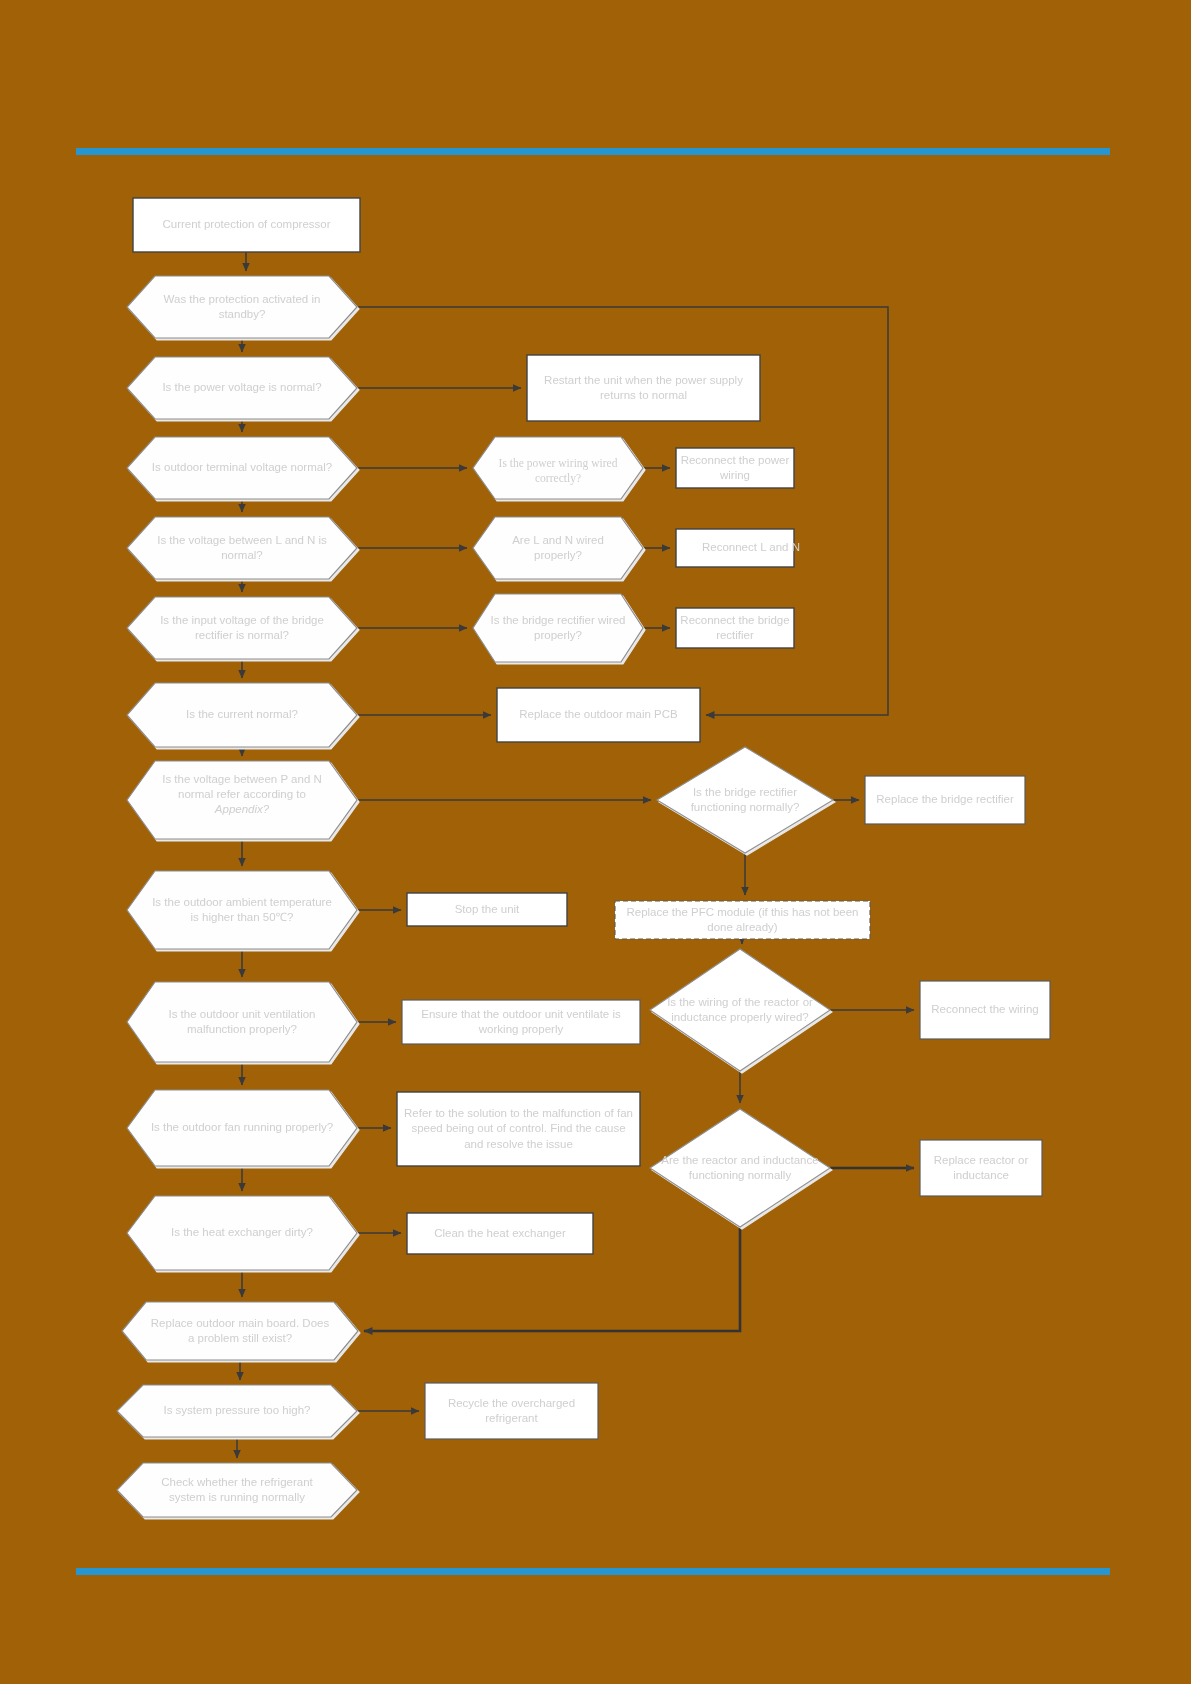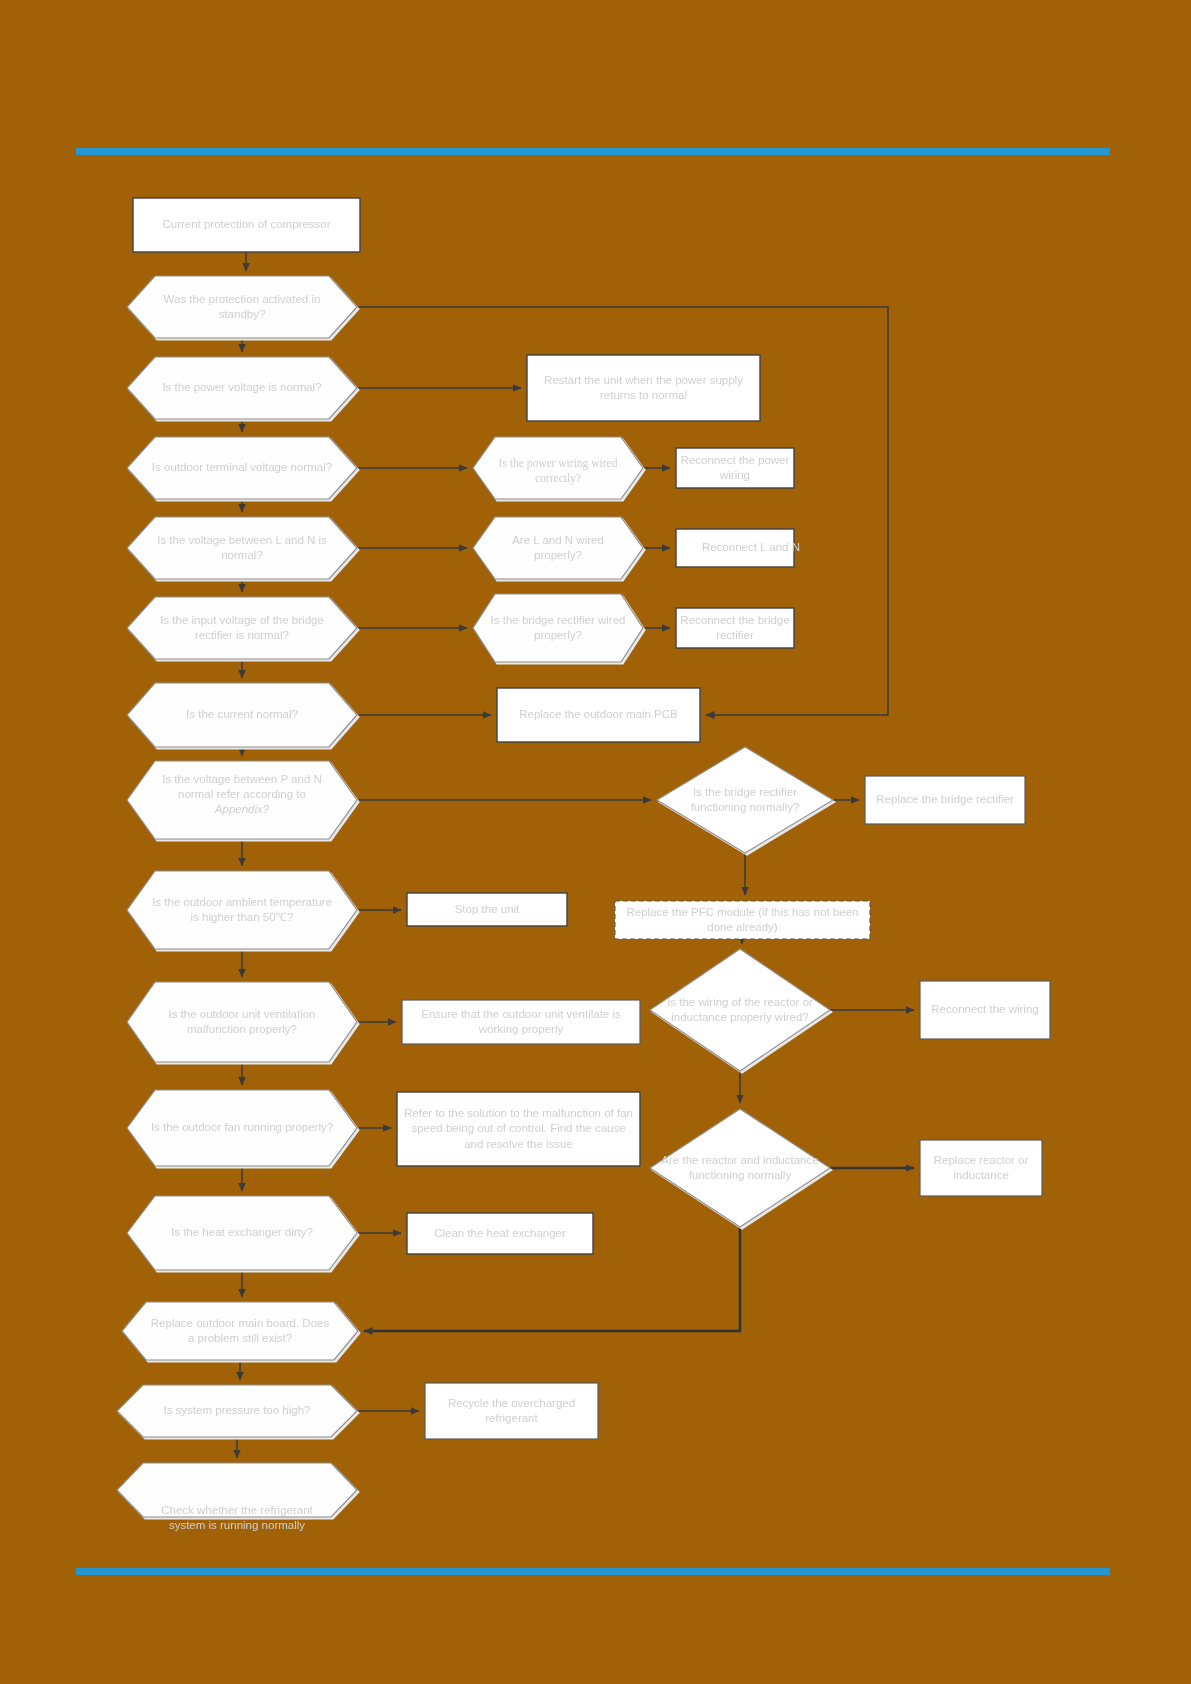--- a/index.html
+++ b/index.html
@@ -145,15 +145,15 @@
   <div class="lbl" style="left:402px;top:1000px;width:238px;height:44px;">Ensure that the outdoor unit ventilate is working properly</div>
   <div class="lbl" style="left:147px;top:1090px;width:190px;height:76px;">Is the outdoor fan running properly?</div>
   <div class="lbl" style="left:400px;top:1092px;width:237px;height:74px;">Refer to the solution to the malfunction of fan speed being out of control. Find the cause and resolve the issue</div>
   <div class="lbl" style="left:655px;top:1130px;width:170px;height:76px;">Are the reactor and inductance functioning normally</div>
   <div class="lbl" style="left:920px;top:1140px;width:122px;height:56px;text-align:center;">Replace reactor or inductance</div>
   <div class="lbl" style="left:147px;top:1196px;width:190px;height:74px;">Is the heat exchanger dirty?</div>
   <div class="lbl" style="left:407px;top:1213px;width:186px;height:41px;">Clean the heat exchanger</div>
   <div class="lbl" style="left:146px;top:1302px;width:188px;height:58px;">Replace outdoor main board. Does a problem still exist?</div>
   <div class="lbl" style="left:143px;top:1385px;width:188px;height:52px;">Is system pressure too high?</div>
   <div class="lbl" style="left:425px;top:1383px;width:173px;height:56px;">Recycle the overcharged refrigerant</div>
-  <div class="lbl" style="left:141px;top:1463px;width:192px;height:54px;margin-top:28px;">Check whether the refrigerant system is running normally</div>
+  <div class="lbl" style="left:141px;top:1463px;width:192px;height:54px;">Check whether the refrigerant system is running normally</div>
 
 </div>
 
 </body></html>

